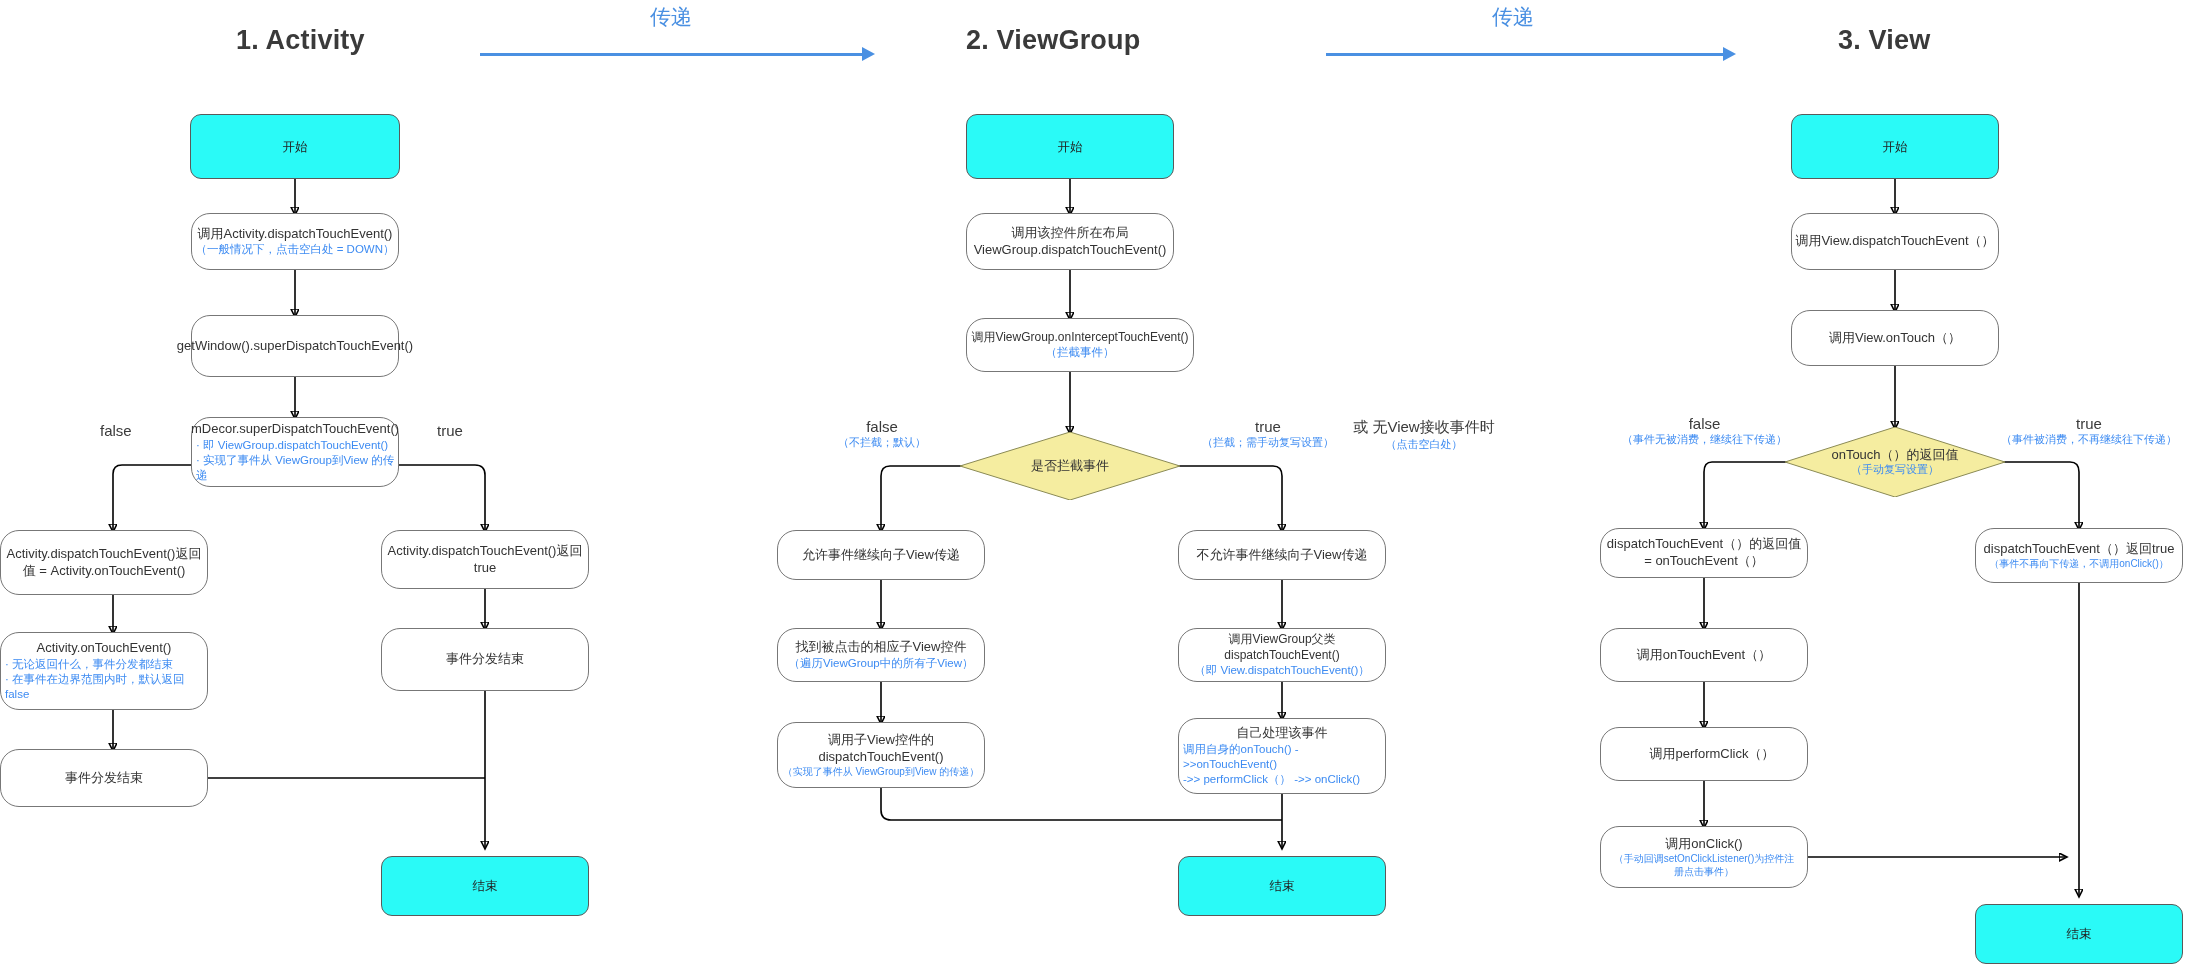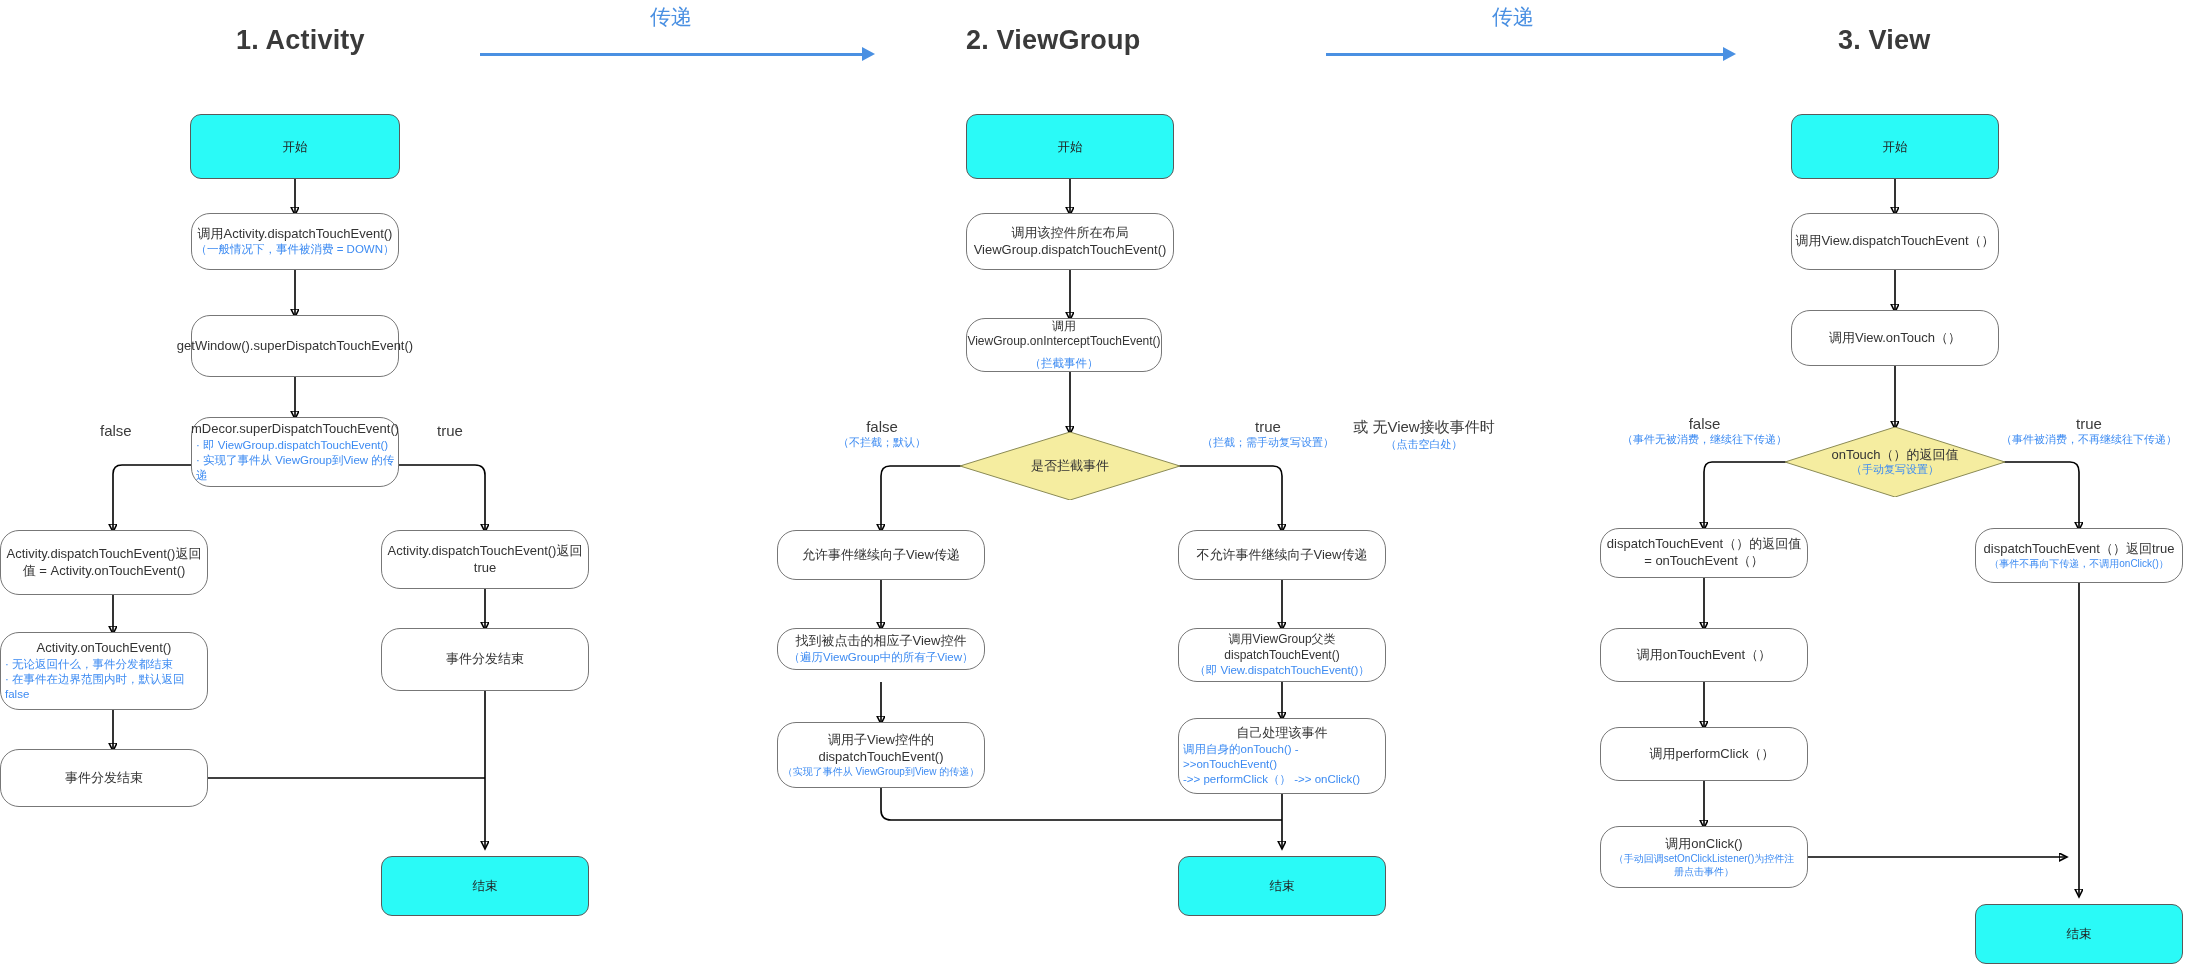--- a/index.html
+++ b/index.html
@@ -178,21 +178,21 @@
   <div class="xfer-label" style="left:1492px;top:3px;">传递</div>
   <div class="xfer-line" style="left:1326px;top:53px;width:400px;"></div>
   <div class="xfer-head" style="left:1723px;top:47px;"></div>
 
   <div class="node term" style="left:190px;top:105px;width:210px;height:65px;">
     <span class="main">开始</span>
   </div>
 
   <div class="node proc" style="left:191px;top:213px;width:208px;height:57px;">
     <span class="main">调用Activity.dispatchTouchEvent()</span>
-    <span class="sub">（一般情况下，事件被消费 = DOWN）</span>
+    <span class="sub">（一般情况下，点击空白处 = DOWN）</span>
   </div>
 
   <div class="node proc" style="left:191px;top:315px;width:208px;height:62px;">
     <span class="main">getWindow().superDispatchTouchEvent()</span>
   </div>
 
   <div class="node proc" style="left:191px;top:417px;width:208px;height:70px;">
     <span class="main">mDecor.superDispatchTouchEvent()</span>
     <span class="sub left">· 即 ViewGroup.dispatchTouchEvent()
 · 实现了事件从 ViewGroup到View 的传递</span>
@@ -235,21 +235,21 @@
 
   <div class="node term" style="left:966px;top:105px;width:208px;height:65px;">
     <span class="main">开始</span>
   </div>
 
   <div class="node proc" style="left:966px;top:213px;width:208px;height:57px;">
     <span class="main">调用该控件所在布局
 ViewGroup.dispatchTouchEvent()</span>
   </div>
 
-  <div class="node proc" style="left:966px;top:318px;width:196px;height:54px;justify-content:space-between;">
+  <div class="node proc" style="left:966px;top:318px;width:228px;height:54px;">
     <span class="main" style="font-size:12px;">调用ViewGroup.onInterceptTouchEvent()</span>
     <span class="sub">（拦截事件）</span>
   </div>
 
   <div class="diamond" style="left:960px;top:432px;width:220px;height:68px;">
     <svg width="220" height="68" viewBox="0 0 220 68">
       <polygon points="110,0 220,34 110,68 0,34" fill="#f5eda0" stroke="#8a8a55" stroke-width="1"></polygon>
     </svg>
     <div class="dtext">
       <span>是否拦截事件</span>
@@ -266,21 +266,21 @@
   </div>
   <div class="note" style="left:1334px;top:418px;width:180px;">
     <span class="nt">或  无View接收事件时</span>
     <span class="ns">（点击空白处）</span>
   </div>
 
   <div class="node proc" style="left:777px;top:530px;width:208px;height:50px;">
     <span class="main">允许事件继续向子View传递</span>
   </div>
 
-  <div class="node proc" style="left:777px;top:628px;width:208px;height:42px;">
+  <div class="node proc" style="left:777px;top:628px;width:208px;height:54px;">
     <span class="main">找到被点击的相应子View控件</span>
     <span class="sub">（遍历ViewGroup中的所有子View）</span>
   </div>
 
   <div class="node proc" style="left:777px;top:722px;width:208px;height:66px;">
     <span class="main">调用子View控件的
 dispatchTouchEvent()</span>
     <span class="sub tiny">（实现了事件从 ViewGroup到View 的传递）</span>
   </div>
 

